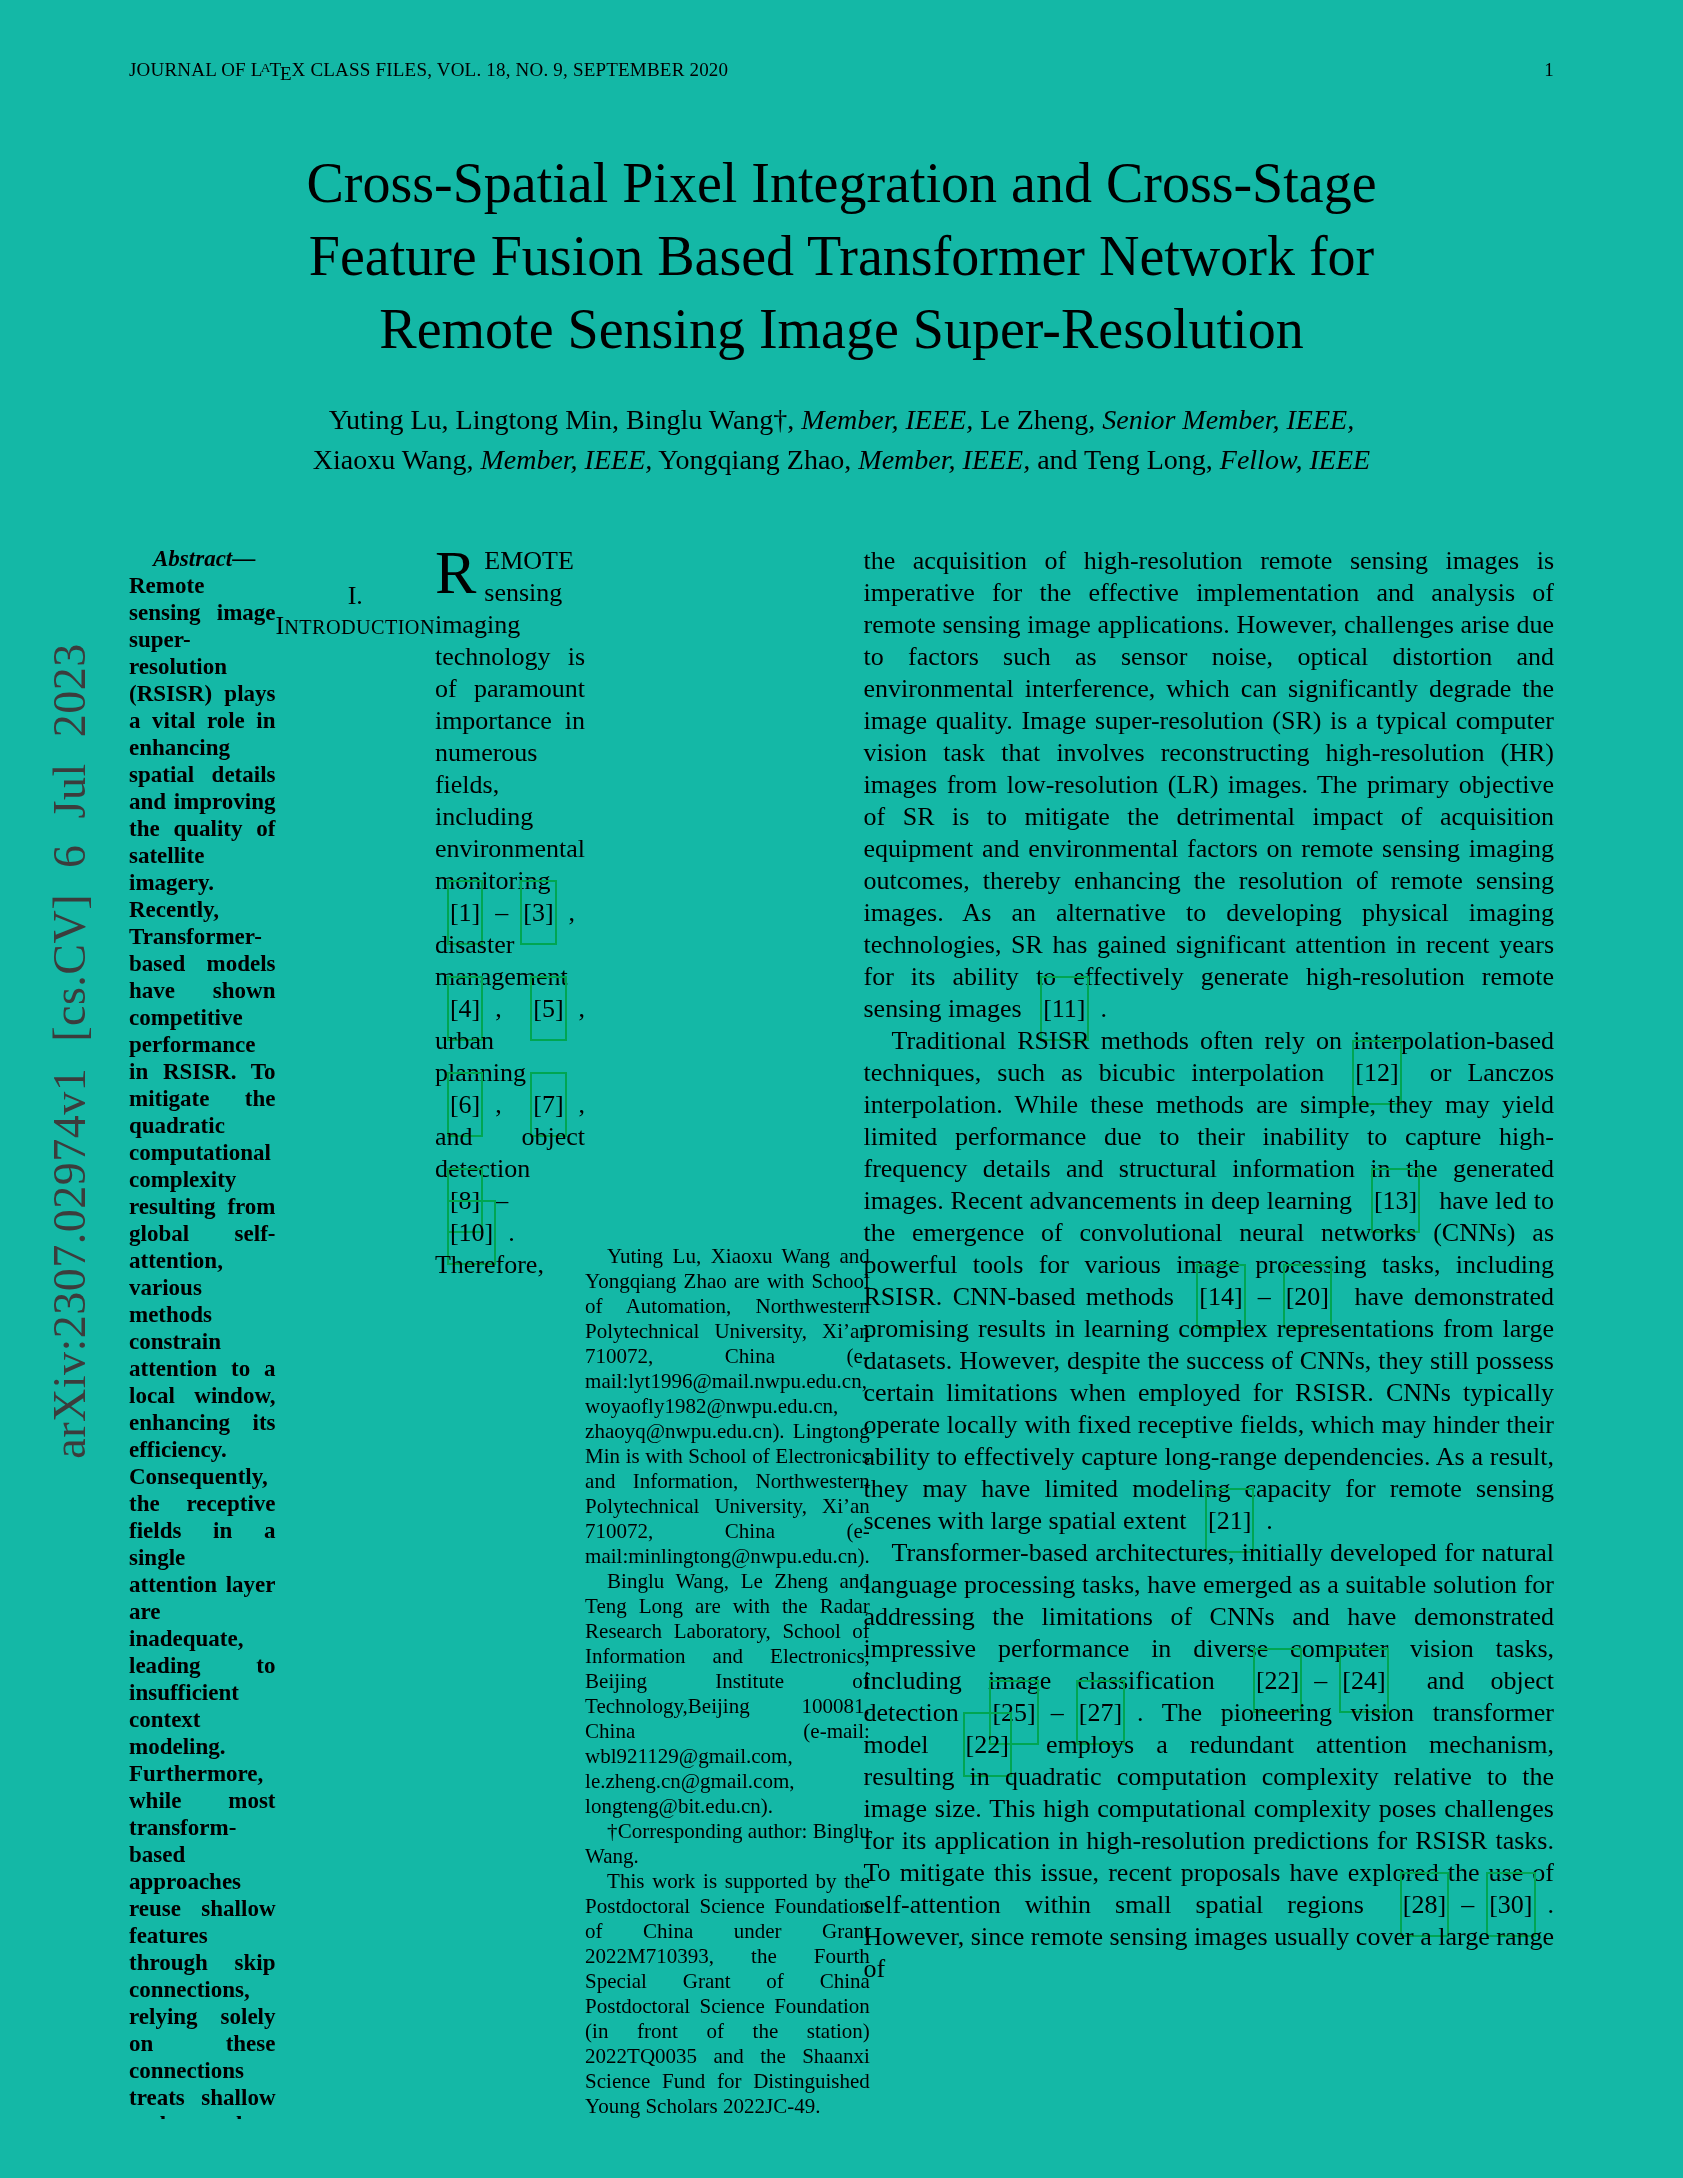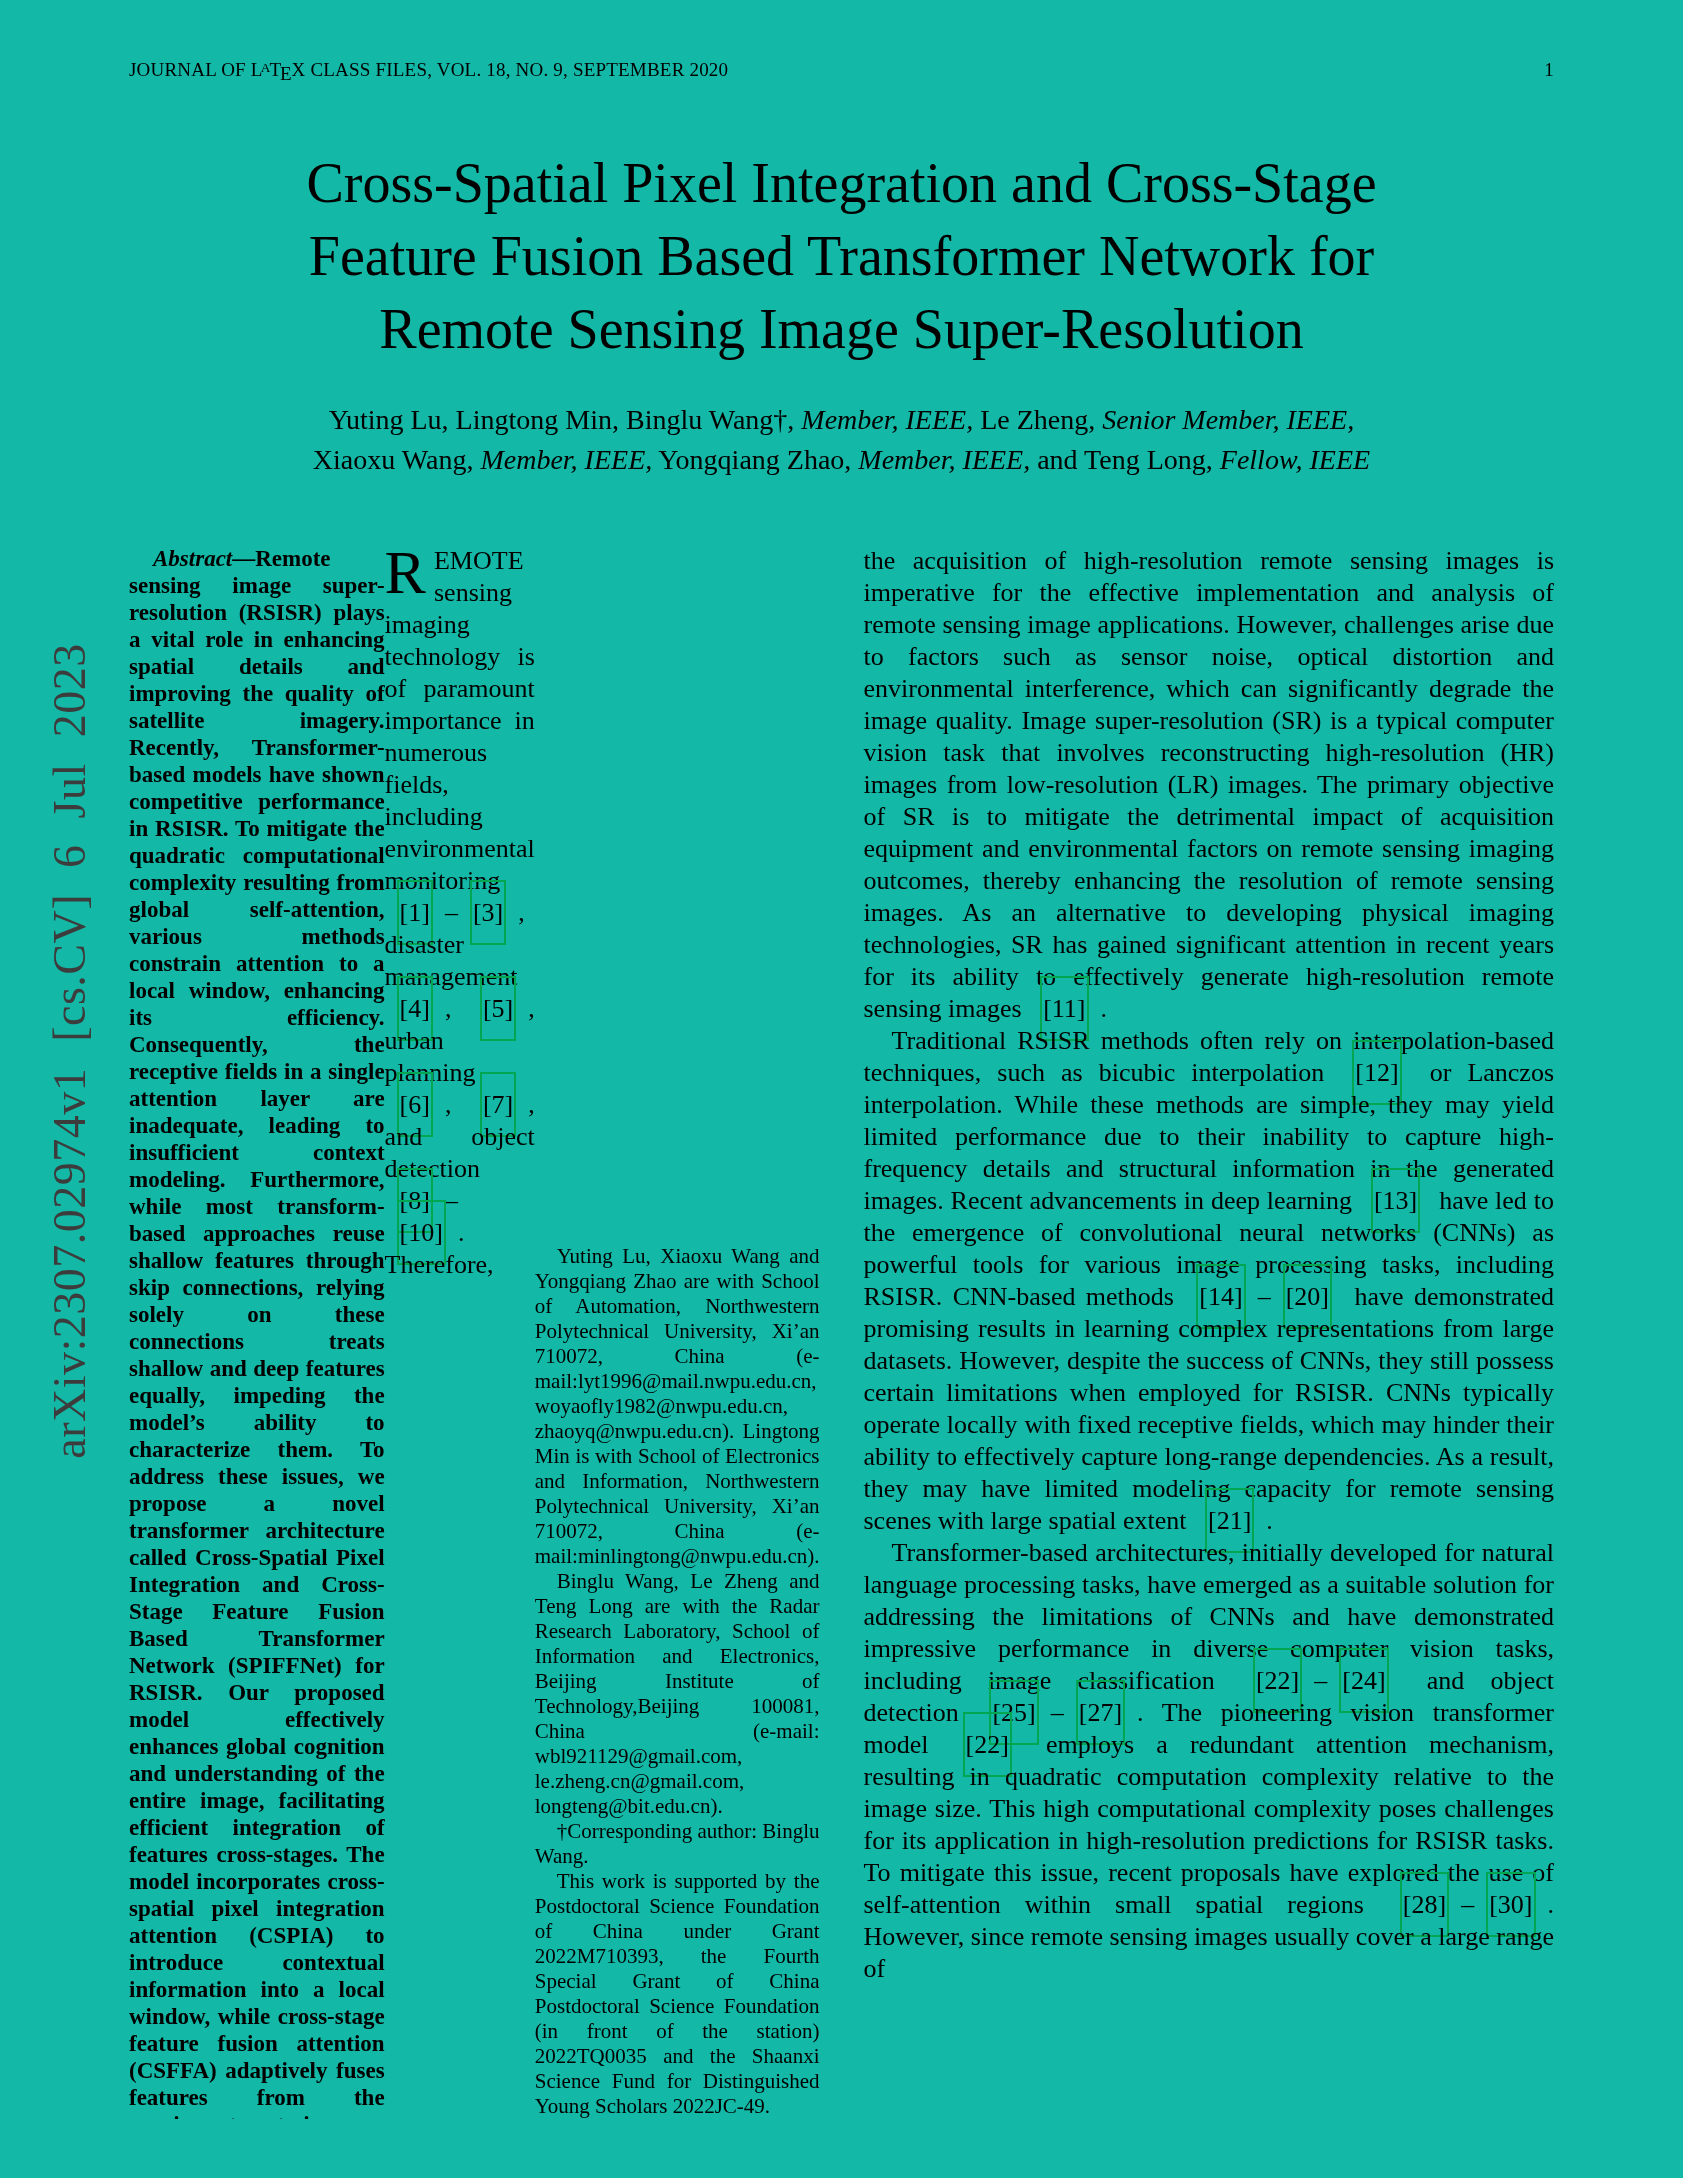--- a/index.html
+++ b/index.html
@@ -89,20 +89,21 @@
     <div class="authors">
       <div><span>Yuting Lu, Lingtong Min, Binglu Wang†, </span><span class="it">Member, IEEE,</span><span> Le Zheng, </span><span class="it">Senior Member, IEEE,</span></div>
       <div><span>Xiaoxu Wang, </span><span class="it">Member, IEEE,</span><span> Yongqiang Zhao, </span><span class="it">Member, IEEE,</span><span> and Teng Long, </span><span class="it">Fellow, IEEE</span></div>
     </div>
 
     <div class="columns">
 
       <div class="col col-left">
         <p class="abstract"><span class="it">Abstract</span><span>—Remote sensing image super-resolution (RSISR) plays a vital role in enhancing spatial details and improving the quality of satellite imagery. Recently, Transformer-based models have shown competitive performance in RSISR. To mitigate the quadratic computational complexity resulting from global self-attention, various methods constrain attention to a local window, enhancing its efficiency. Consequently, the receptive fields in a single attention layer are inadequate, leading to insufficient context modeling. Furthermore, while most transform-based approaches reuse shallow features through skip connections, relying solely on these connections treats shallow and deep features equally, impeding the model’s ability to characterize them. To address these issues, we propose a novel transformer architecture called Cross-Spatial Pixel Integration and Cross-Stage Feature Fusion Based Transformer Network (SPIFFNet) for RSISR. Our proposed model effectively enhances global cognition and understanding of the entire image, facilitating efficient integration of features cross-stages. The model incorporates cross-spatial pixel integration attention (CSPIA) to introduce contextual information into a local window, while cross-stage feature fusion attention (CSFFA) adaptively fuses features from the previous stage to improve feature expression in line with the requirements of the current stage. We conducted comprehensive experiments on multiple benchmark datasets, demonstrating the superior performance of our proposed SPIFFNet in terms of both quantitative metrics and visual quality when compared to state-of-the-art methods.</span></p>
 
+        <h2 class="section-heading"><span>I. I</span><span class="sc">NTRODUCTION</span></h2>
 
         <p class="bodytext"><span class="dropcap">R</span><span>EMOTE sensing imaging technology is of paramount importance in numerous fields, including environmental monitoring <span class="cite">[1]</span>–<span class="cite">[3]</span>, disaster management <span class="cite">[4]</span>, <span class="cite">[5]</span>, urban planning <span class="cite">[6]</span>, <span class="cite">[7]</span>, and object detection <span class="cite">[8]</span>–<span class="cite">[10]</span>. Therefore,</span></p>
 
         <div class="footnotes">
           <p>Yuting Lu, Xiaoxu Wang and Yongqiang Zhao are with School of Automation, Northwestern Polytechnical University, Xi’an 710072, China (e-mail:lyt1996@mail.nwpu.edu.cn, woyaofly1982@nwpu.edu.cn, zhaoyq@nwpu.edu.cn). Lingtong Min is with School of Electronics and Information, Northwestern Polytechnical University, Xi’an 710072, China (e-mail:minlingtong@nwpu.edu.cn).</p>
           <p>Binglu Wang, Le Zheng and Teng Long are with the Radar Research Laboratory, School of Information and Electronics, Beijing Institute of Technology,Beijing 100081, China (e-mail: wbl921129@gmail.com, le.zheng.cn@gmail.com, longteng@bit.edu.cn).</p>
           <p>†Corresponding author: Binglu Wang.</p>
           <p>This work is supported by the Postdoctoral Science Foundation of China under Grant 2022M710393, the Fourth Special Grant of China Postdoctoral Science Foundation (in front of the station) 2022TQ0035 and the Shaanxi Science Fund for Distinguished Young Scholars 2022JC-49.</p>
         </div>
       </div>

